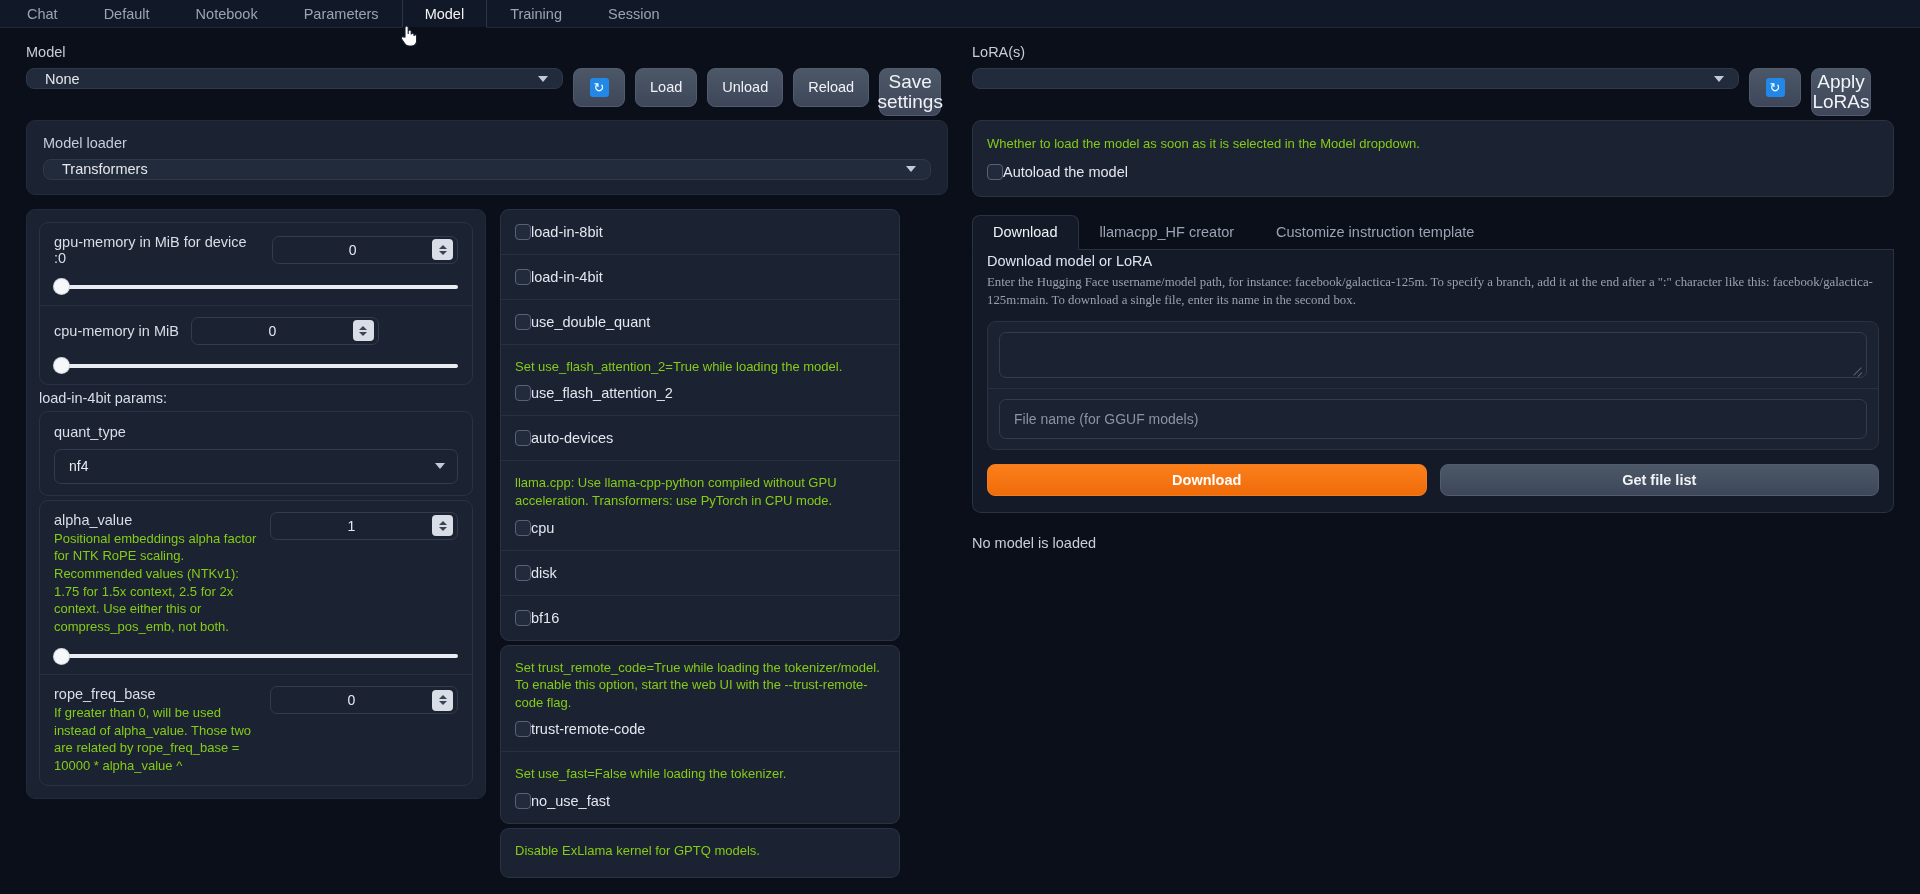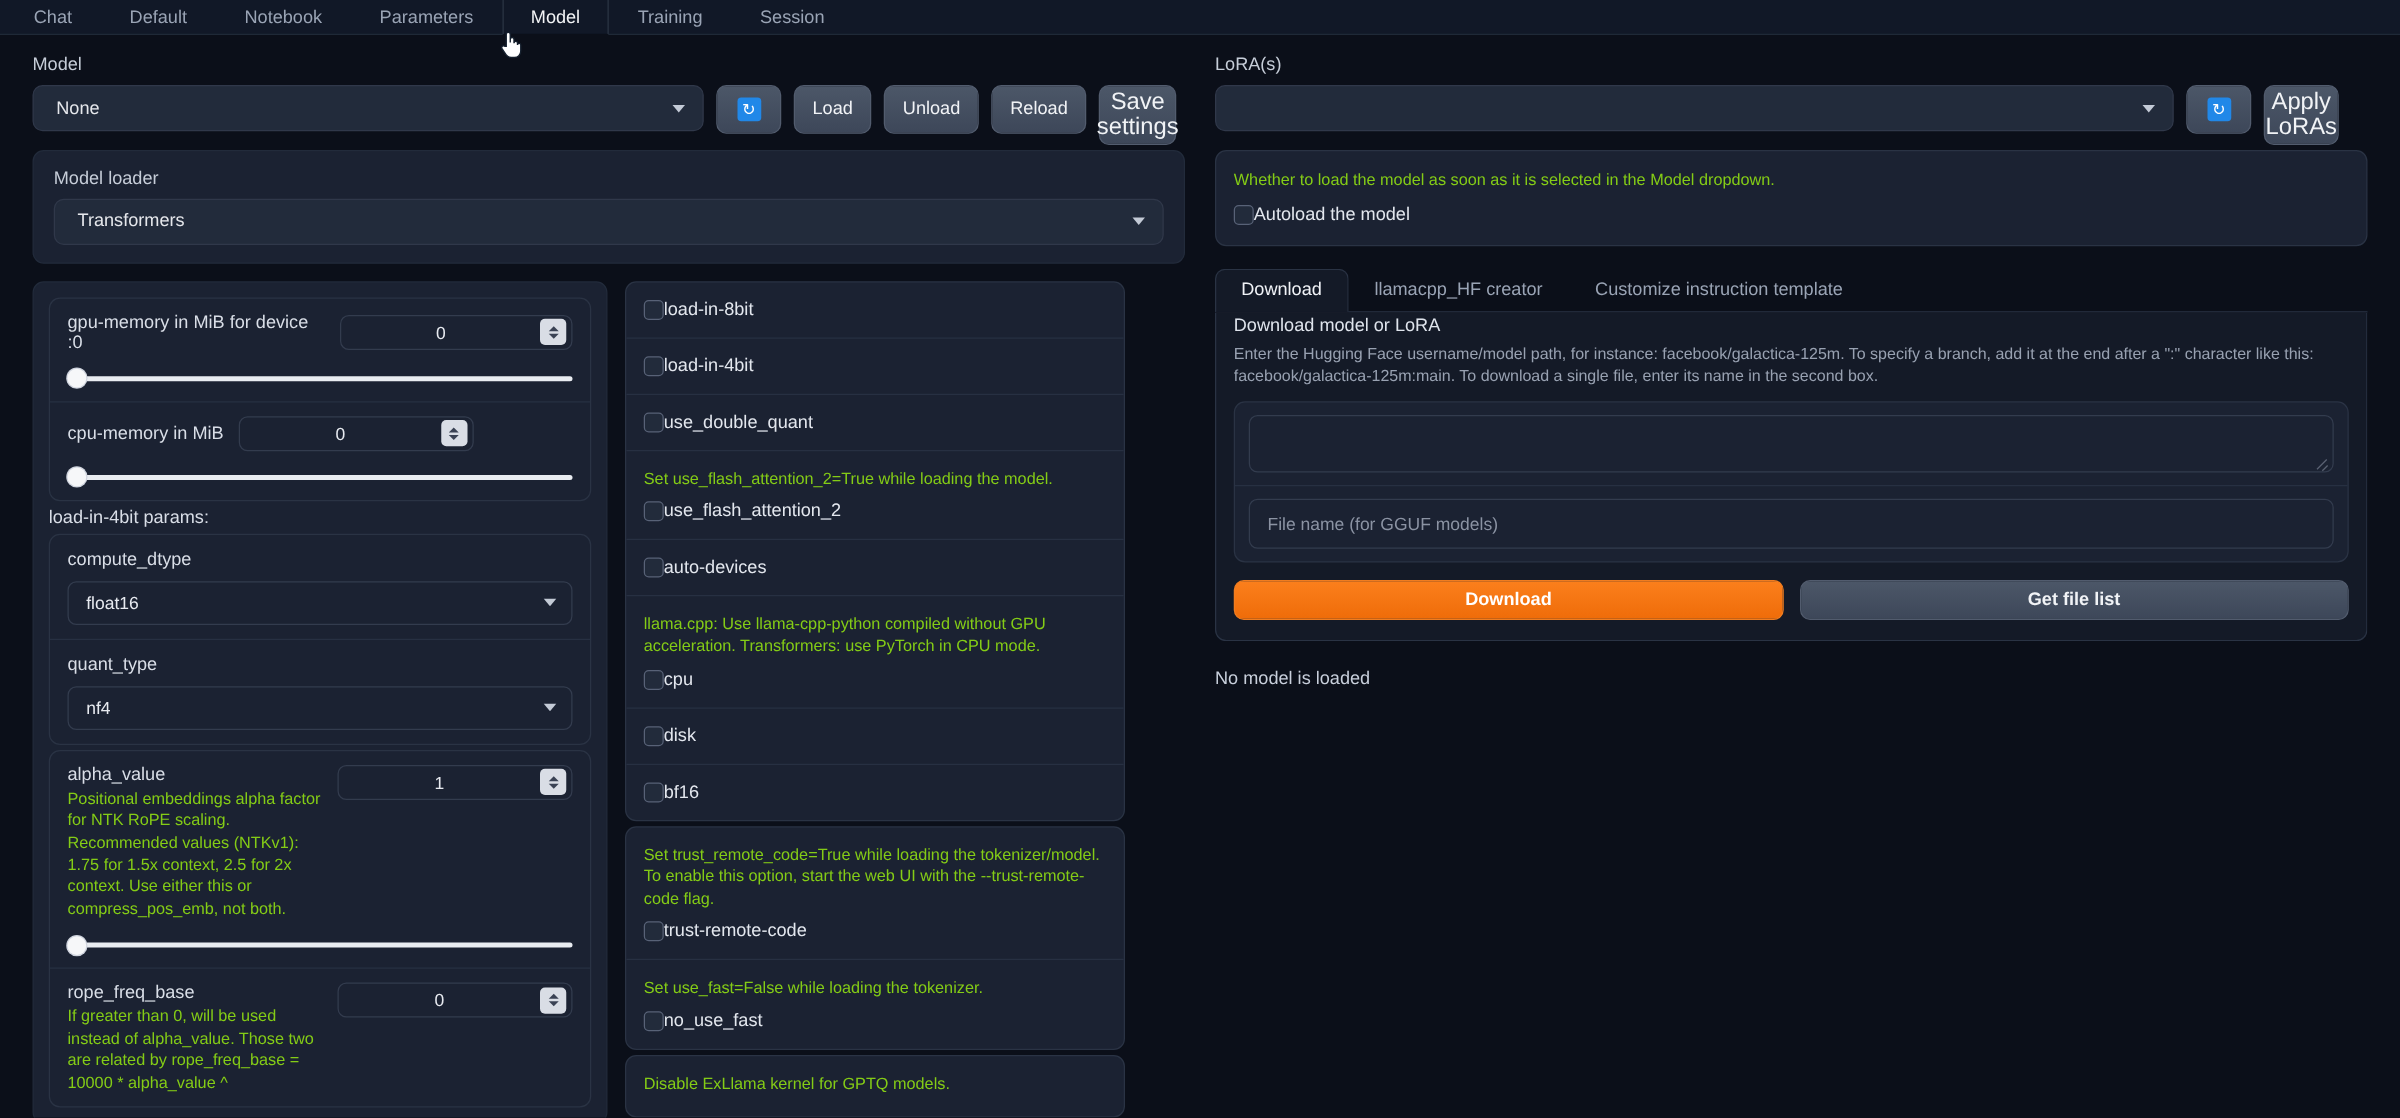--- a/index.html
+++ b/index.html
@@ -62,21 +62,21 @@
     display: block;
   }
 
   
   .row { display: flex; align-items: flex-start; gap: 10px; }
 
   .dropdown {
     background: #222b3b;
     border: 1px solid #30384a;
     border-radius: 8px;
-    height: 37px;
+    height: 21px;
     display: flex;
     align-items: center;
     justify-content: space-between;
     padding: 0 14px 0 18px;
     font-size: 14.5px;
     color: #e5e7eb;
     cursor: pointer;
   }
   .caret {
     width: 0; height: 0;
@@ -249,21 +249,21 @@
   }
 
   .dl-box {
     border: 1px solid #2a3344;
     border-top: none;
     border-radius: 0 0 9px 9px;
     padding: 3px 14px 16px;
     background: #141a27;
   }
   .dl-title { font-size: 14.5px; color: #dfe4ec; margin-bottom: 5px; }
-  .dl-desc { font-size: 12.8px; color: #98a1b1; line-height: 1.4; }
+  .dl-desc { font-size: 12.8px; color: #98a1b1; line-height: 1.4; font-family: Liberation Serif, serif; }
 
   .inner-box {
     border: 1px solid #2a3344;
     border-radius: 9px;
     margin-top: 11px;
     background: #1b2232;
     padding: 0;
   }
   .ta {
     margin: 10px 11px;
@@ -419,27 +419,20 @@
                 <div class="thumb"></div>
               </div>
             </div>
           </div>
 
           <div class="mt14">
             <span class="sl-name">load-in-4bit params:</span>
           </div>
 
           <div class="group mt14">
-            <div class="group-row">
-              <span class="sl-name">compute_dtype</span>
-              <div class="sub-drop">
-                <span>float16</span>
-                <span class="caret"></span>
-              </div>
-            </div>
             <div class="group-row">
               <span class="sl-name">quant_type</span>
               <div class="sub-drop">
                 <span>nf4</span>
                 <span class="caret"></span>
               </div>
             </div>
           </div>
 
           <div class="group mt14">

